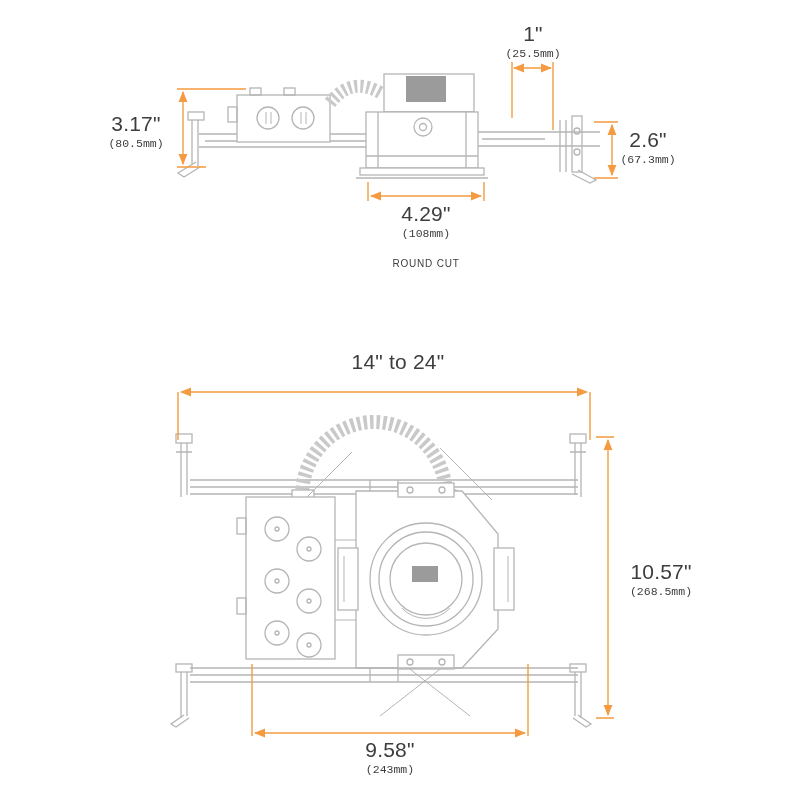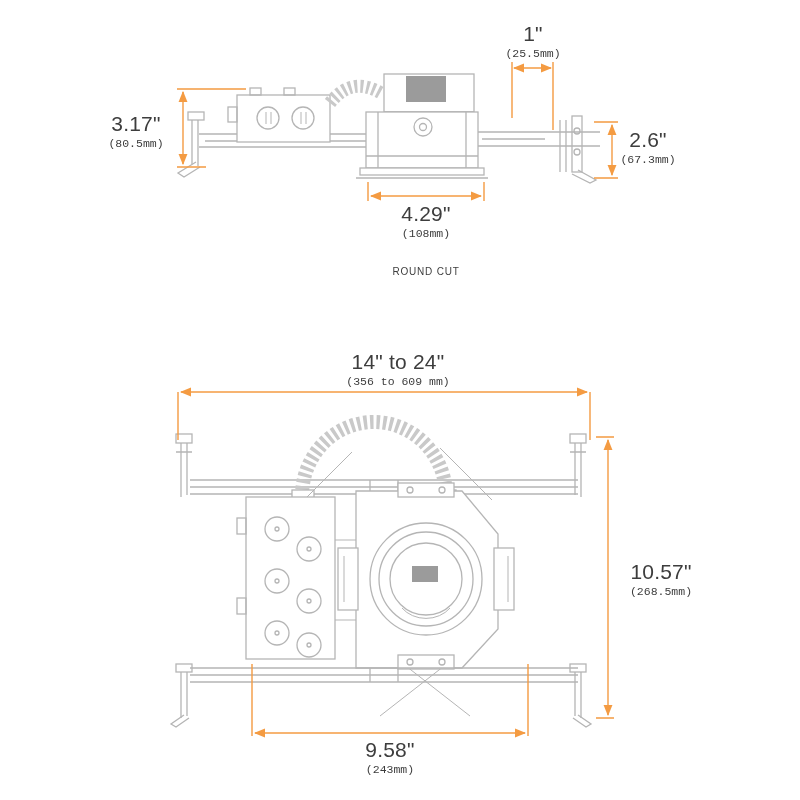--- a/index.html
+++ b/index.html
@@ -4,21 +4,21 @@
 <style>
   html,body{margin:0;padding:0;background:#ffffff;}
   .stage{
     position:relative;width:800px;height:800px;background:#ffffff;overflow:hidden;
     font-family:"Liberation Sans","DejaVu Sans",sans-serif;color:#3d3d3d;
   }
   .art{position:absolute;left:0;top:0;}
   .dim-label{position:absolute;text-align:center;line-height:1.1;}
   .dim-value{font-size:21px;letter-spacing:0.2px;}
   .dim-metric{font-size:11.5px;margin-top:3px;font-family:Liberation Mono, monospace;}
-  .dim-note{font-size:10px;letter-spacing:0.8px;margin-top:25px;}
+  .dim-note{font-size:10px;letter-spacing:0.8px;margin-top:17px;}
   .lbl-1in{left:488px;top:22px;width:90px;}
   .lbl-317{left:94px;top:112px;width:84px;}
   .lbl-26{left:608px;top:128px;width:80px;}
   .lbl-429{left:366px;top:202px;width:120px;}
   .lbl-range{left:296px;top:350px;width:204px;}
   .lbl-1057{left:614px;top:560px;width:94px;}
   .lbl-958{left:328px;top:738px;width:124px;}
 </style>
 </head>
 <body>
@@ -209,21 +209,20 @@
   </div>
 
   <div class="dim-label lbl-429">
     <div class="dim-value">4.29"</div>
     <div class="dim-metric">(108mm)</div>
     <div class="dim-note">ROUND CUT</div>
   </div>
 
   <div class="dim-label lbl-range">
     <div class="dim-value">14" to 24"</div>
-    <div class="dim-metric">(356 to 609 mm)</div>
   </div>
 
   <div class="dim-label lbl-1057">
     <div class="dim-value">10.57"</div>
     <div class="dim-metric">(268.5mm)</div>
   </div>
 
   <div class="dim-label lbl-958">
     <div class="dim-value">9.58"</div>
     <div class="dim-metric">(243mm)</div>

